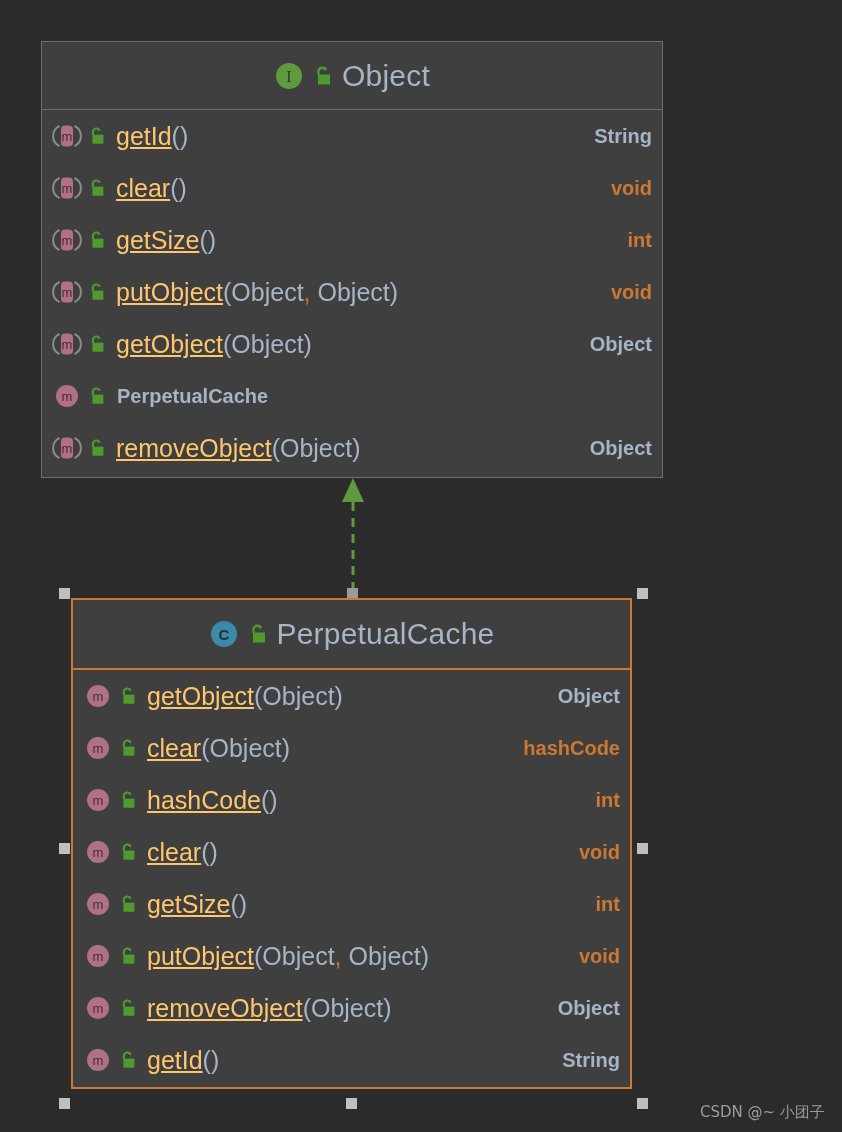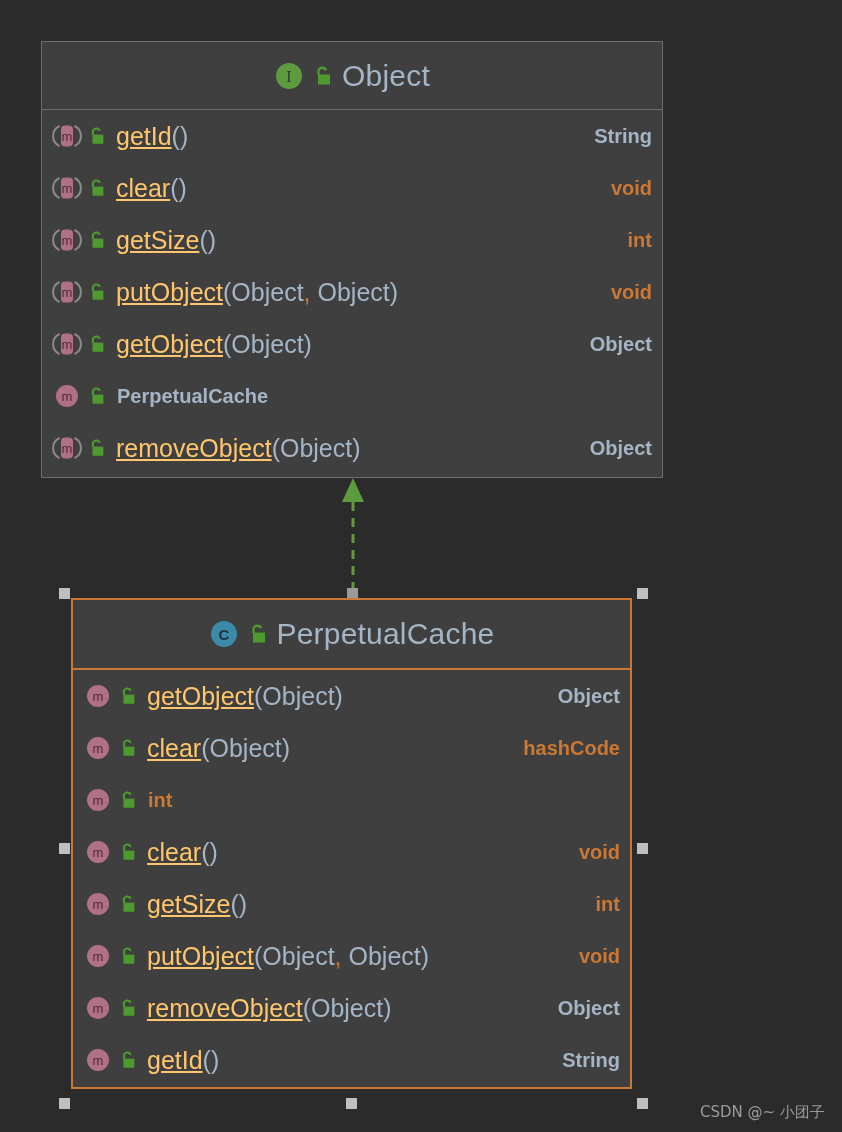--- a/index.html
+++ b/index.html
@@ -341,20 +341,21 @@
               <text x="15" y="20" text-anchor="middle" font-family="Liberation Sans, sans-serif" font-size="13" fill="#4a2a33">m</text>
             </svg>
           </span>
           <span class="icon" style="margin-left: 5px;">
             <svg width="20" height="22" viewBox="0 0 22 24">
               <path d="M6.5 11 L6.5 6.5 A4 4 0 0 1 14 6.2" fill="none" stroke="#4f9a2f" stroke-width="2.4"></path>
               <rect x="6" y="10.5" width="12" height="10" fill="#4f9a2f"></rect>
             </svg>
           </span>
         </span>
+        <span class="member-sig"><span class="t-name">hashCode</span><span class="t-paren">(</span><span class="t-paren">)</span></span>
         <span class="member-type t-prim">int</span>
       </div>
       <div class="member-row" style="height: 52px;">
         <span class="member-icons">
           <span class="icon">
             <svg width="30" height="30" viewBox="0 0 30 30">
               <circle cx="15" cy="15" r="11" fill="#b07085"></circle>
               <text x="15" y="20" text-anchor="middle" font-family="Liberation Sans, sans-serif" font-size="13" fill="#4a2a33">m</text>
             </svg>
           </span>

